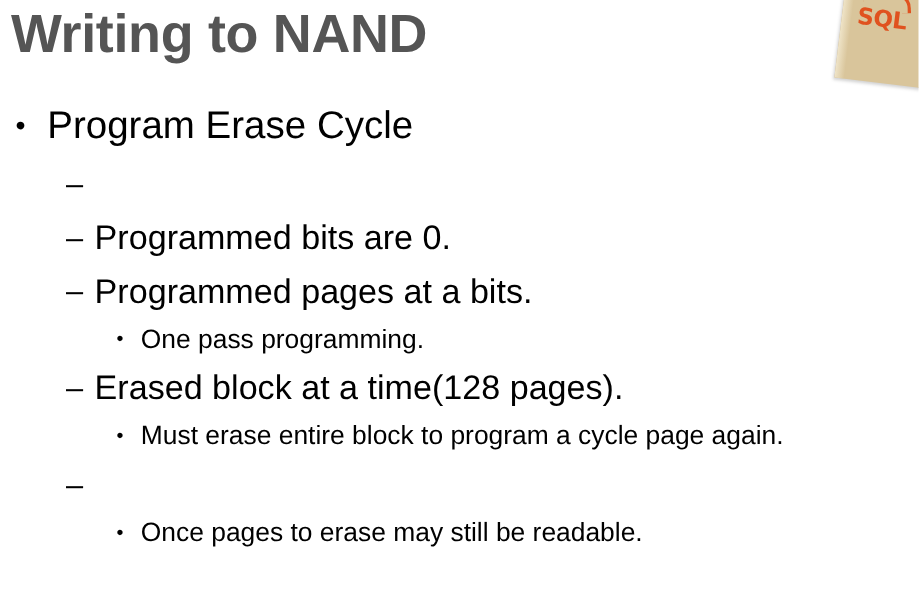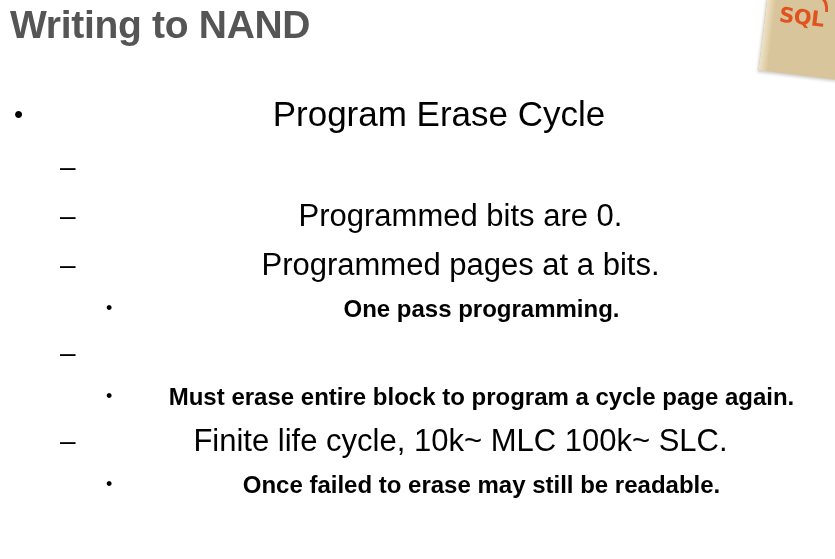--- a/index.html
+++ b/index.html
@@ -54,21 +54,21 @@
     border-right: 3px solid #e0521f;
     border-radius: 0 14px 0 0;
     transform: rotate(-8deg);
   }
 
   
   #slide-title {
     position: absolute;
     left: 10px;
     top: 2px;
-    font-size: 39px;
+    font-size: 49px;
     font-weight: bold;
     color: #555555;
     letter-spacing: -0.3px;
     line-height: 1.2;
     white-space: nowrap;
   }
 
   
   #slide-body {
     position: absolute;
@@ -82,21 +82,20 @@
     color: #000000;
   }
   .bullet-mark {
     flex: 0 0 auto;
     text-align: left;
     line-height: inherit;
   }
   .bullet-text {
     flex: 1 1 auto;
     line-height: inherit;
-    text-align: center;
   }
 
   
   .lvl1 {
     font-size: 35px;
     line-height: 52px;
     padding-left: 14px;
     margin-bottom: 2px;
   }
   .lvl1 .bullet-mark { width: 29px; font-size: 26px; }
@@ -109,21 +108,21 @@
   }
   .lvl2 .bullet-mark { width: 26px; font-size: 28px; }
 
   
   .lvl3 {
     font-size: 24px;
     line-height: 39px;
     padding-left: 106px;
   }
   .lvl3 .bullet-mark { width: 22px; font-size: 18px; }
-  .lvl3 .bullet-text { max-width: 714px; font-weight: bold; }
+  .lvl3 .bullet-text { max-width: 714px; }
 </style>
 </head>
 <body>
 
 <div id="sql-card">
   <div class="sql-sheen"></div>
   <div class="sql-swoosh"></div>
   <div class="sql-text">SQL</div>
 </div>
 
@@ -150,30 +149,30 @@
     <span class="bullet-text">Programmed pages at a bits.</span>
   </div>
 
   <div class="bullet-row lvl3">
     <span class="bullet-mark">•</span>
     <span class="bullet-text">One pass programming.</span>
   </div>
 
   <div class="bullet-row lvl2">
     <span class="bullet-mark">–</span>
+    <span class="bullet-text">Erased block at a time(128 pages).</span>
   </div>
 
   <div class="bullet-row lvl3">
     <span class="bullet-mark">•</span>
     <span class="bullet-text">Must erase entire block to program a cycle page again.</span>
   </div>
 
   <div class="bullet-row lvl2">
     <span class="bullet-mark">–</span>
-    <span class="bullet-text">Finite life cycle, 10k~ MLC 100k~ SLC.</span>
   </div>
 
   <div class="bullet-row lvl3">
     <span class="bullet-mark">•</span>
-    <span class="bullet-text">Once failed to erase may still be readable.</span>
+    <span class="bullet-text">Once pages to erase may still be readable.</span>
   </div>
 
 </div>
 
 </body></html>

